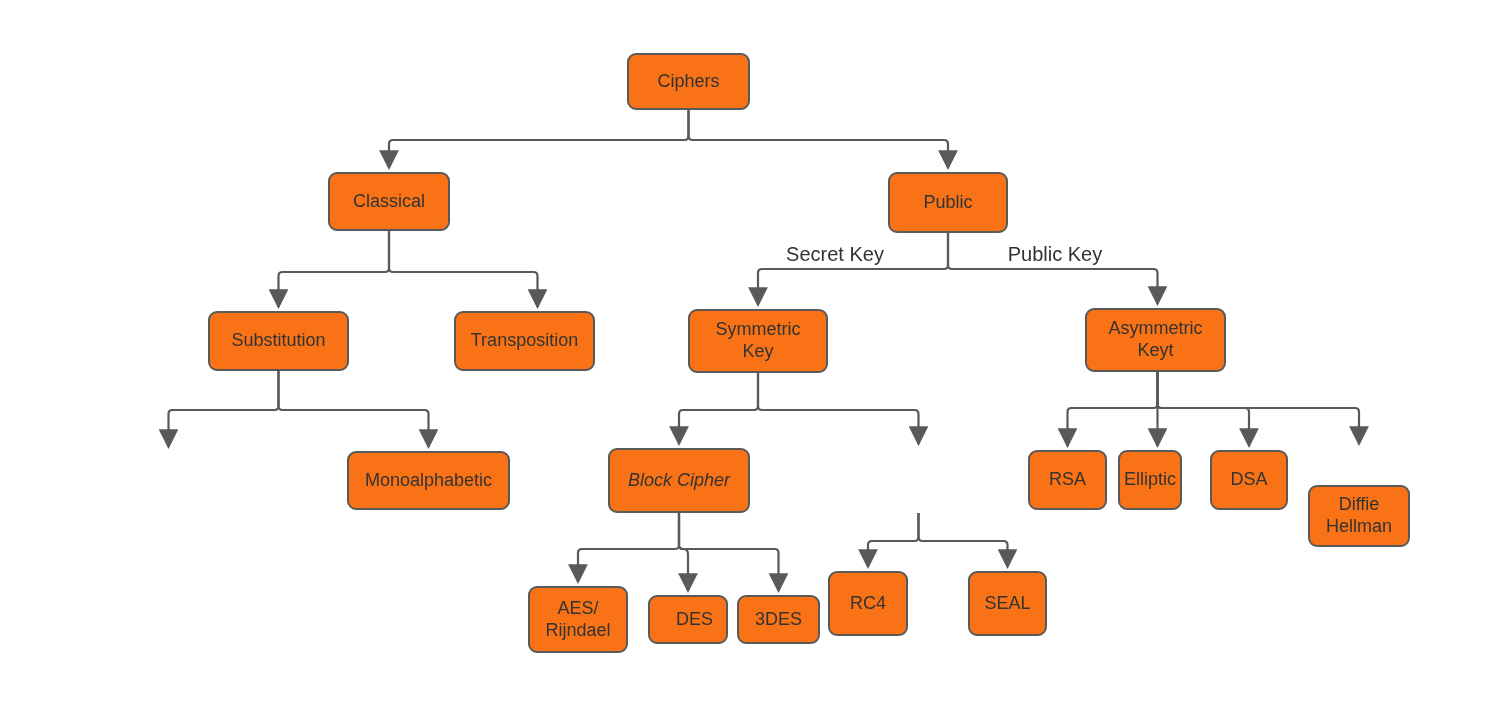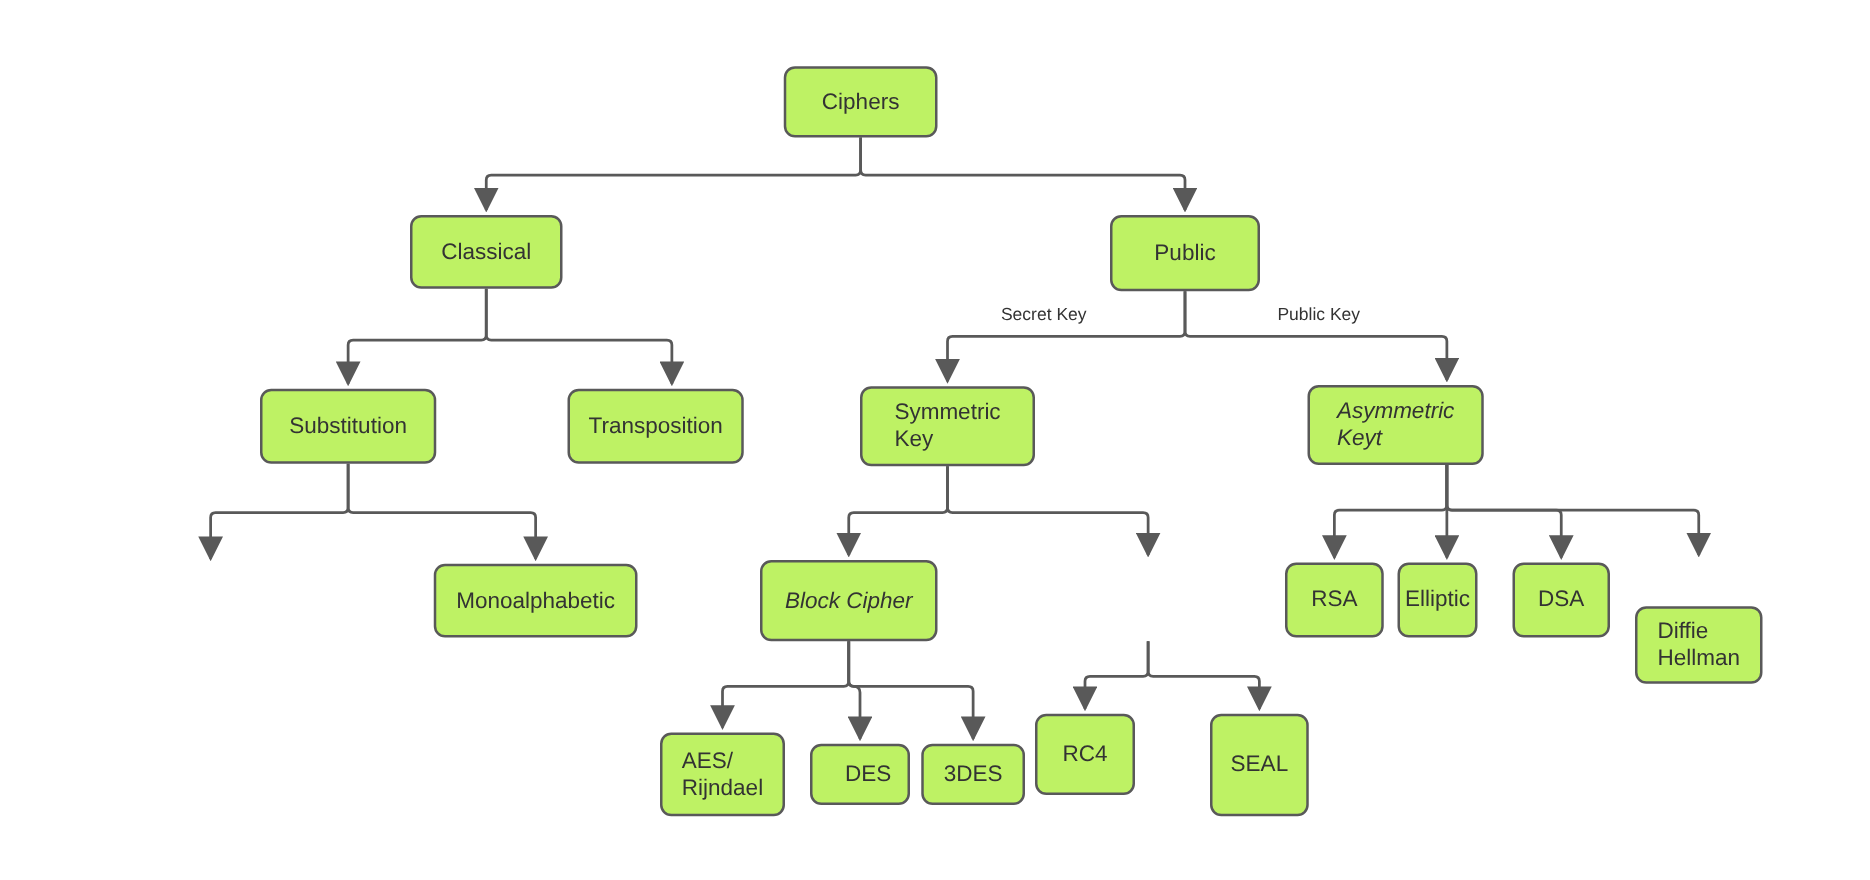--- a/index.html
+++ b/index.html
@@ -12,60 +12,61 @@
     overflow: hidden;
   }
   .wires {
     position: absolute;
     left: 0; top: 0;
     width: 1496px; height: 704px;
   }
   .node {
     position: absolute;
     box-sizing: border-box;
-    background: #bef264;
+    background: #f97316;
     border: 2.5px solid #595959;
     border-radius: 9px;
     display: flex;
     align-items: center;
     justify-content: center;
+    text-align: center;
     color: #333333;
     font-size: 18px;
     line-height: 1.22;
   }
   .node span { white-space: pre-line; }
   .edge-label {
     position: absolute;
     width: 130px;
     text-align: center;
     color: #333333;
-    font-size: 14px;
+    font-size: 20px;
     background: transparent;
   }
   
   #n-ciphers        { left: 627px;  top: 53px;  width: 123px; height: 57px; }
   #n-classical      { left: 328px;  top: 172px; width: 122px; height: 59px; }
   #n-modern         { left: 888px;  top: 172px; width: 120px; height: 61px; }
   #n-substitution   { left: 208px;  top: 311px; width: 141px; height: 60px; }
   #n-transposition  { left: 454px;  top: 311px; width: 141px; height: 60px; }
   #n-symmetric      { left: 688px;  top: 309px; width: 140px; height: 64px; }
-  #n-asymmetric     { left: 1046px; top: 308px; width: 141px; height: 64px; font-style: italic; }
+  #n-asymmetric     { left: 1085px; top: 308px; width: 141px; height: 64px; }
   #n-mono           { left: 87px;   top: 451px; width: 163px; height: 59px; }
   #n-poly           { left: 347px;  top: 451px; width: 163px; height: 59px; }
   #n-block          { left: 608px;  top: 448px; width: 142px; height: 65px; font-style: italic; }
   #n-stream         { left: 847px;  top: 448px; width: 143px; height: 65px; }
   #n-rsa            { left: 1028px; top: 450px; width: 79px;  height: 60px; }
   #n-elliptic       { left: 1118px; top: 450px; width: 64px;  height: 60px; }
   #n-dsa            { left: 1210px; top: 450px; width: 78px;  height: 60px; }
   #n-diffie         { left: 1308px; top: 448px; width: 102px; height: 62px; margin-top: 37px; }
   #n-aes            { left: 528px;  top: 586px; width: 100px; height: 67px; }
   #n-des            { left: 648px;  top: 595px; width: 80px;  height: 49px; padding-left: 13px; }
   #n-3des           { left: 737px;  top: 595px; width: 83px;  height: 49px; }
   #n-rc4            { left: 828px;  top: 571px; width: 80px;  height: 65px; }
-  #n-seal           { left: 968px;  top: 571px; width: 79px;  height: 82px; }
+  #n-seal           { left: 968px;  top: 571px; width: 79px;  height: 65px; }
   #lbl-secret { left: 770px; top: 243px; }
   #lbl-public { left: 990px; top: 243px; }
 </style>
 </head>
 <body>
 
 <div class="canvas">
 
   <svg class="wires" viewBox="0 0 1496 704" xmlns="http://www.w3.org/2000/svg">
     <defs>

